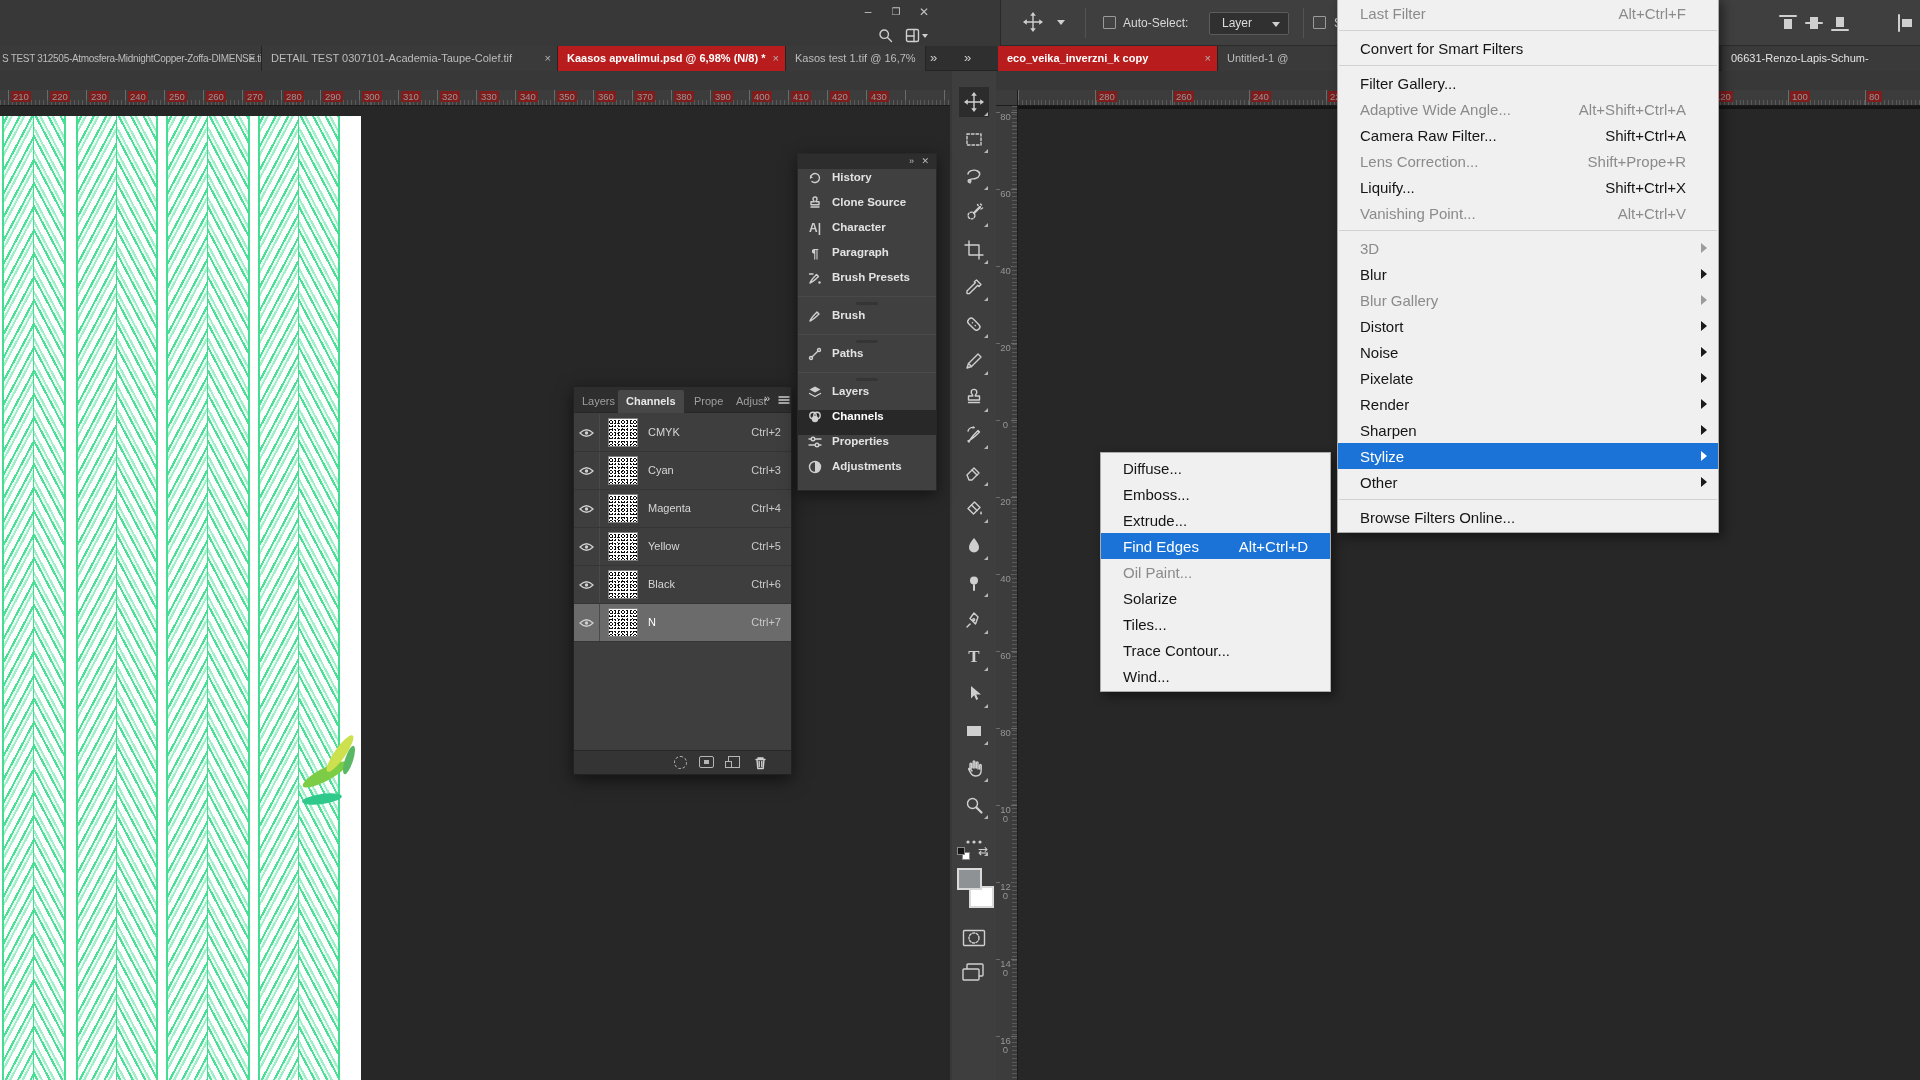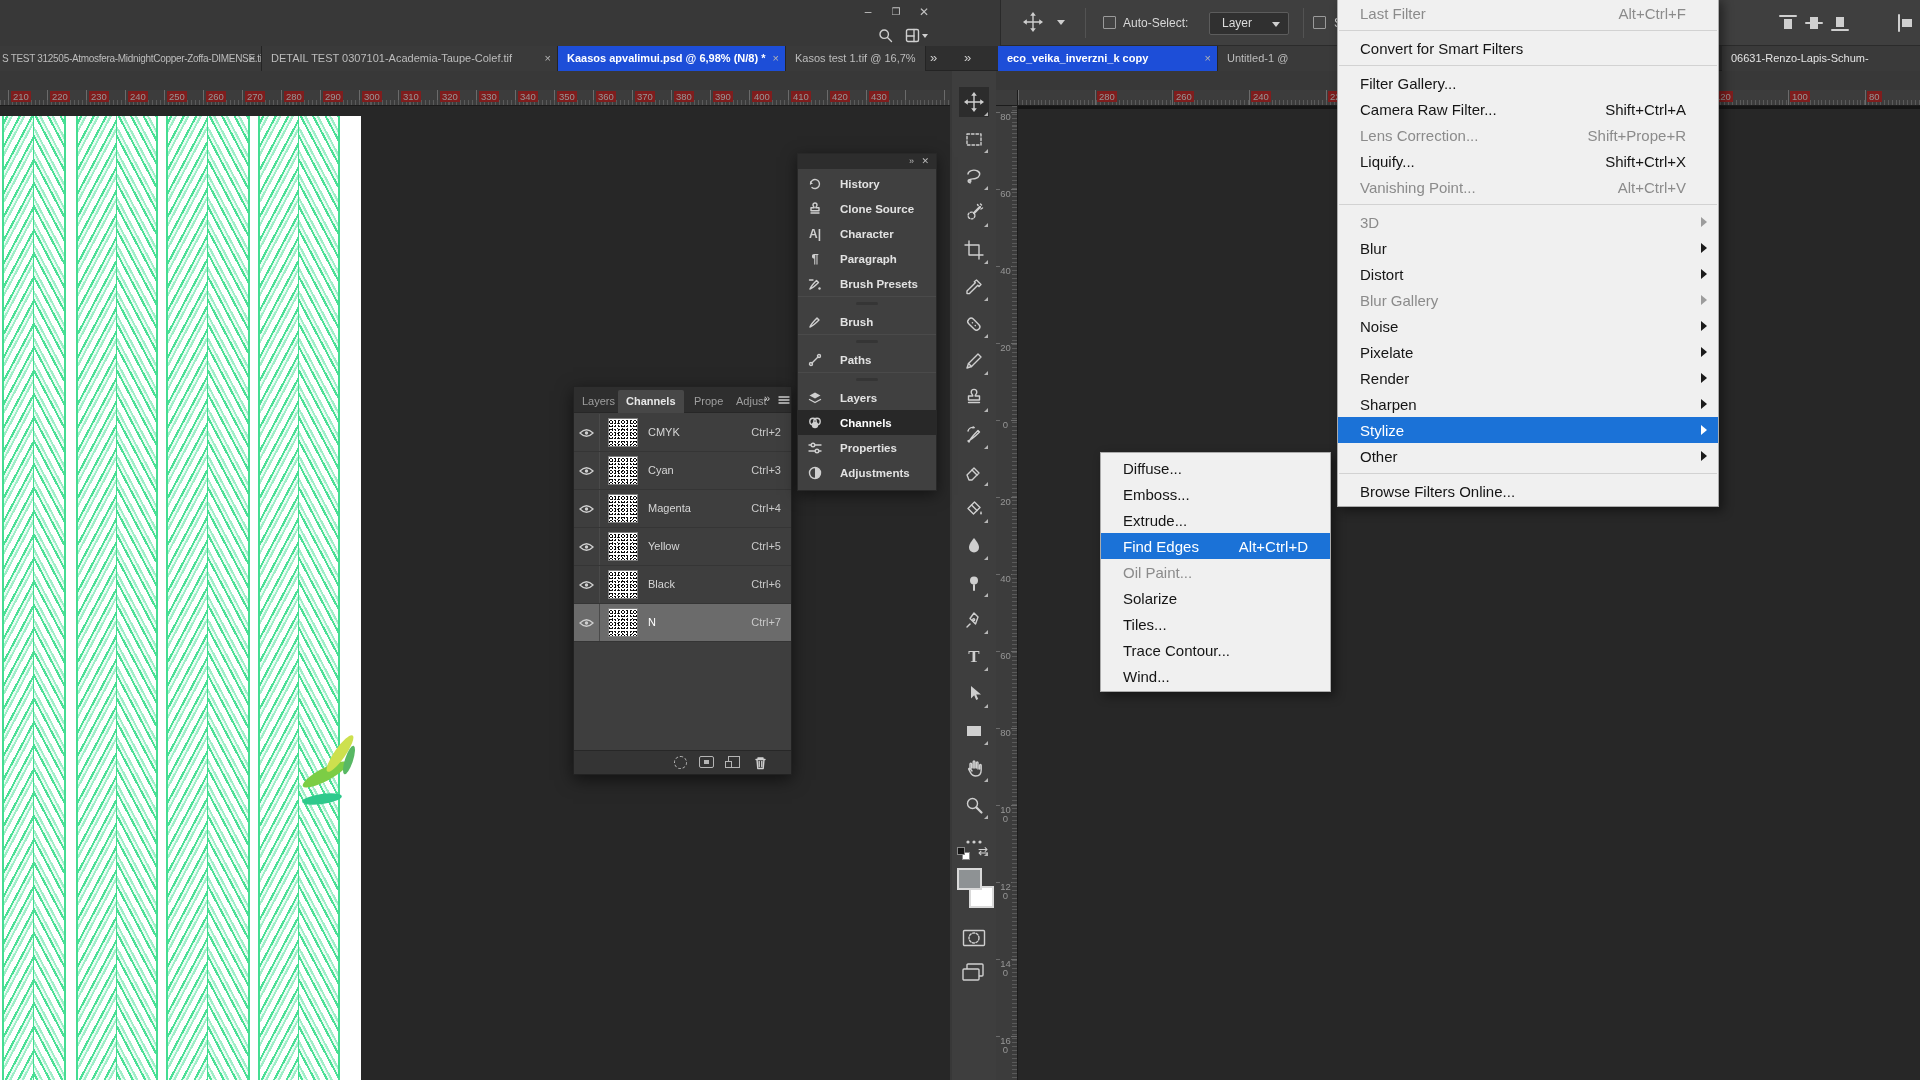--- a/index.html
+++ b/index.html
@@ -2,21 +2,21 @@
 <html><head>
 <meta charset="utf-8">
 <style>
 *{box-sizing:border-box}
 html,body{margin:0;padding:0}
 body{width:1920px;height:1080px;position:relative;overflow:hidden;background:#383838;font-family:"Liberation Sans",sans-serif}
 .abs{position:absolute}
 
 .tabbar{position:absolute;top:46px;height:25px;background:#2f2f2f;border-bottom:1px solid #242424}
 .tab{position:absolute;top:0;height:25px;line-height:25px;background:#3a3a3a;color:#bdbdbd;font-size:11px;padding:0 20px 0 9px;border-right:1px solid #242424;white-space:nowrap;overflow:hidden}
-.tab.on{background:#1d4ed8;color:#fff;font-weight:bold}
+.tab.on{background:#b91c1c;color:#fff;font-weight:bold}
 .tab .x{position:absolute;right:6px;top:0;color:#b5b5b5;font-size:11px;font-weight:normal}
 .chev{color:#cfcfcf;font-size:13px;letter-spacing:-2px}
 
 .ruler{position:absolute;background:#3c3c3c;color:#969696;font-size:9.5px;overflow:hidden}
 .rh{height:16px;border-bottom:1px solid #1c1c1c;--step:39px;--off:8px}
 .rh::before{content:"";position:absolute;left:var(--off);right:0;top:0;bottom:0;background:repeating-linear-gradient(90deg,#6b6b6b 0 1px,transparent 1px var(--step))}
 .rh::after{content:"";position:absolute;left:0;right:0;bottom:0;height:5px;background:repeating-linear-gradient(90deg,#5a5a5a 0 1px,transparent 1px 3.9px)}
 .rh i{position:absolute;top:1px;font-style:normal;background:#7f1d1d;padding:0 2px;z-index:2}
 .rv{width:20px;border-right:1px solid #1c1c1c;--step:77px}
 .rv::before{content:"";position:absolute;top:6px;bottom:0;left:0;right:0;background:repeating-linear-gradient(180deg,#6b6b6b 0 1px,transparent 1px var(--step))}
@@ -33,21 +33,21 @@
 
 #optbar{position:absolute;left:1000px;top:0;width:992px;height:46px;background:#3f3f3f;border-bottom:1px solid #2b2b2b;border-left:1px solid #2a2a2a}
 .obtext{position:absolute;font-size:12px;color:#d8d8d8;top:16px}
 .cb{position:absolute;top:16px;width:13px;height:13px;border:1px solid #9a9a9a;background:#434343;border-radius:1px}
 .vsep{position:absolute;top:8px;height:30px;width:1px;background:#2d2d2d;border-right:1px solid #535353}
 .dd{position:absolute;top:12px;height:23px;background:#303030;border:1px solid #5c5c5c;border-radius:2px;color:#dcdcdc;font-size:12px;line-height:21px;padding-left:12px}
 .caret{position:absolute;width:0;height:0;border-left:4px solid transparent;border-right:4px solid transparent;border-top:5px solid #cfcfcf}
 
 #dock{position:absolute;left:797px;top:153px;width:140px;height:338px;background:#404040;border:1px solid #282828;box-shadow:0 4px 14px rgba(0,0,0,.5)}
 #dock .head{height:15px;background:#2d2d2d;position:relative;color:#bbb;font-size:9px;line-height:14px}
-.ditem{position:absolute;left:0;width:100%;height:25px;display:flex;align-items:center;gap:17px;padding-left:9px;color:#e2e2e2;font-size:11.5px;font-weight:bold}
+.ditem{position:absolute;left:0;width:100%;height:25px;display:flex;align-items:flex-start;gap:9px;padding-left:9px;color:#e2e2e2;font-size:11.5px;font-weight:bold}
 .ditem.on{background:#282828;color:#fff}
 .dsep{position:absolute;left:0;width:100%;height:13px;border-top:1px solid #4a4a4a}
 .dsep::after{content:"";position:absolute;left:50%;top:5px;width:22px;height:3px;margin-left:-11px;background:#353535;border-radius:2px}
 .dicon{width:16px;display:flex;justify-content:center}
 
 #chpanel{position:absolute;left:573px;top:386px;width:219px;height:389px;background:#3e3e3e;border:1px solid #222;box-shadow:0 5px 16px rgba(0,0,0,.55)}
 #chtabs{position:absolute;left:0;top:0;width:100%;height:26px;background:#2e2e2e;border-bottom:1px solid #272727}
 .ptab{position:absolute;top:3px;height:23px;line-height:23px;font-size:11px;color:#9f9f9f;padding:0 8px;white-space:nowrap;overflow:hidden}
 .ptab.on{background:#474747;color:#e8e8e8;font-weight:bold;border-radius:2px 2px 0 0}
 .chrow{position:absolute;left:0;width:100%;height:38px;border-bottom:1px solid #353535;color:#d6d6d6;font-size:11px}
@@ -649,29 +649,30 @@
   <div class="mi"><span>Trace Contour...</span></div>
   <div class="mi"><span>Wind...</span></div>
 </div>
 
 <div class="menu" style="left:1337px;top:-3px;width:382px">
   <div class="mi d"><span>Last Filter</span><span class="sc">Alt+Ctrl+F</span></div>
   <div class="ms"></div>
   <div class="mi"><span>Convert for Smart Filters</span></div>
   <div class="ms"></div>
   <div class="mi"><span>Filter Gallery...</span></div>
+  <div class="mi d"><span>Adaptive Wide Angle...</span><span class="sc">Alt+Shift+Ctrl+A</span></div>
   <div class="mi"><span>Camera Raw Filter...</span><span class="sc">Shift+Ctrl+A</span></div>
   <div class="mi d"><span>Lens Correction...</span><span class="sc">Shift+Prope+R</span></div>
   <div class="mi"><span>Liquify...</span><span class="sc">Shift+Ctrl+X</span></div>
   <div class="mi d"><span>Vanishing Point...</span><span class="sc">Alt+Ctrl+V</span></div>
   <div class="ms"></div>
   <div class="mi d"><span>3D</span><span class="ar"></span></div>
   <div class="mi"><span>Blur</span><span class="ar"></span></div>
+  <div class="mi d"><span>Blur Gallery</span><span class="ar"></span></div>
   <div class="mi"><span>Distort</span><span class="ar"></span></div>
-  <div class="mi d"><span>Blur Gallery</span><span class="ar"></span></div>
   <div class="mi"><span>Noise</span><span class="ar"></span></div>
   <div class="mi"><span>Pixelate</span><span class="ar"></span></div>
   <div class="mi"><span>Render</span><span class="ar"></span></div>
   <div class="mi"><span>Sharpen</span><span class="ar"></span></div>
   <div class="mi hl"><span>Stylize</span><span class="ar"></span></div>
   <div class="mi"><span>Other</span><span class="ar"></span></div>
   <div class="ms"></div>
   <div class="mi"><span>Browse Filters Online...</span></div>
 </div>
 

